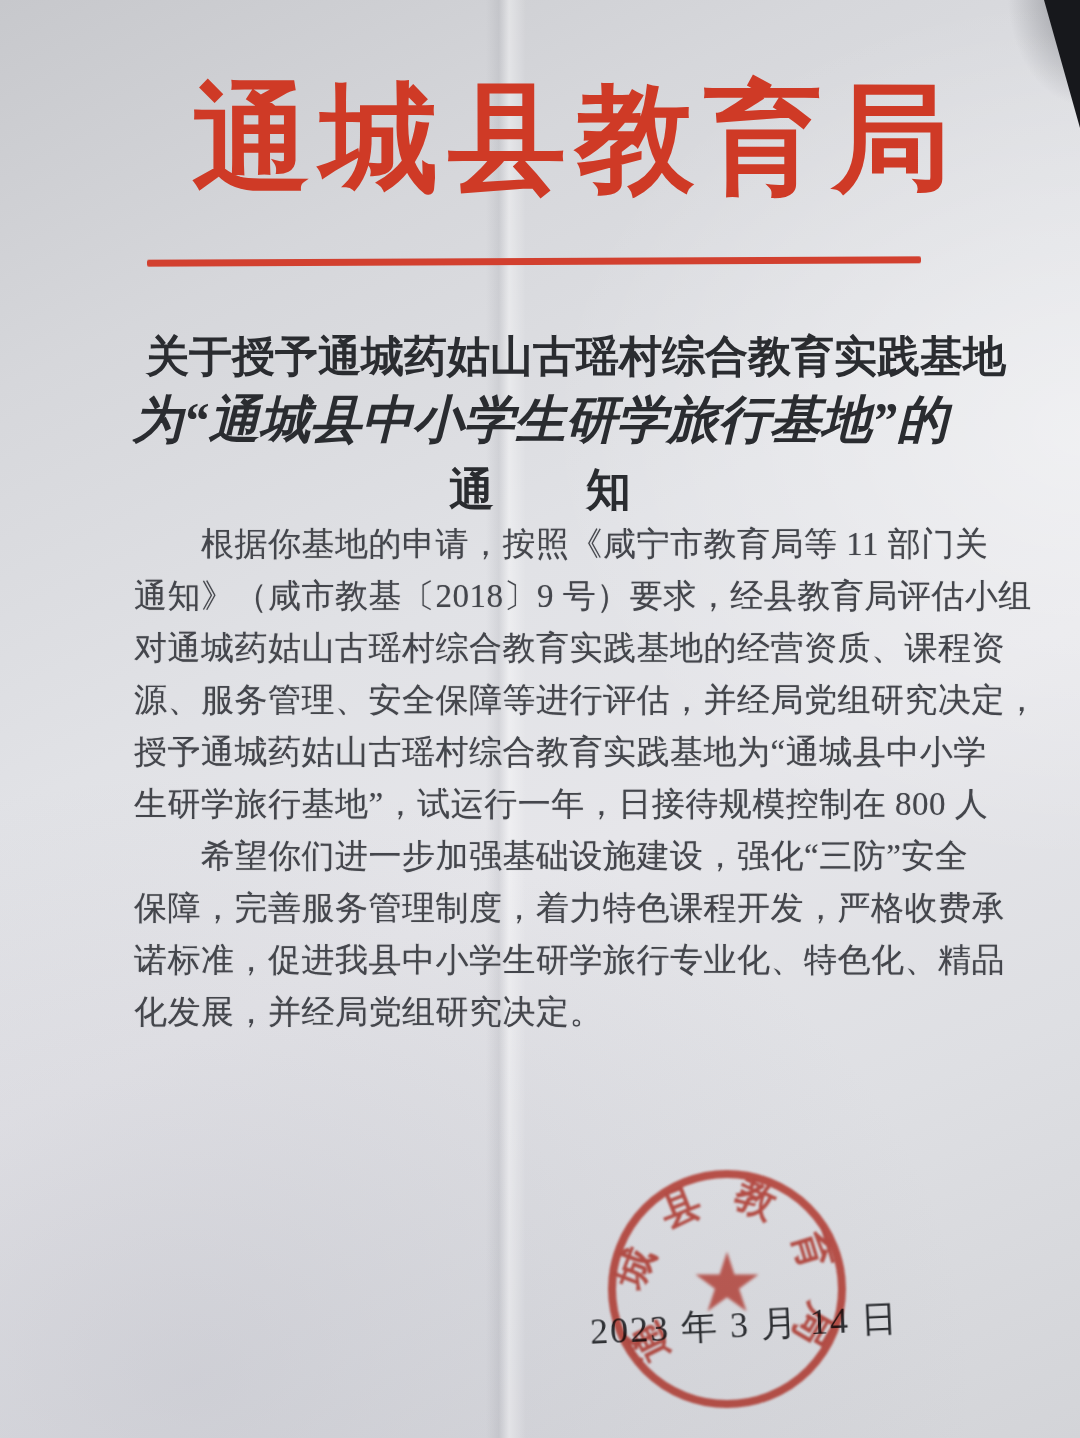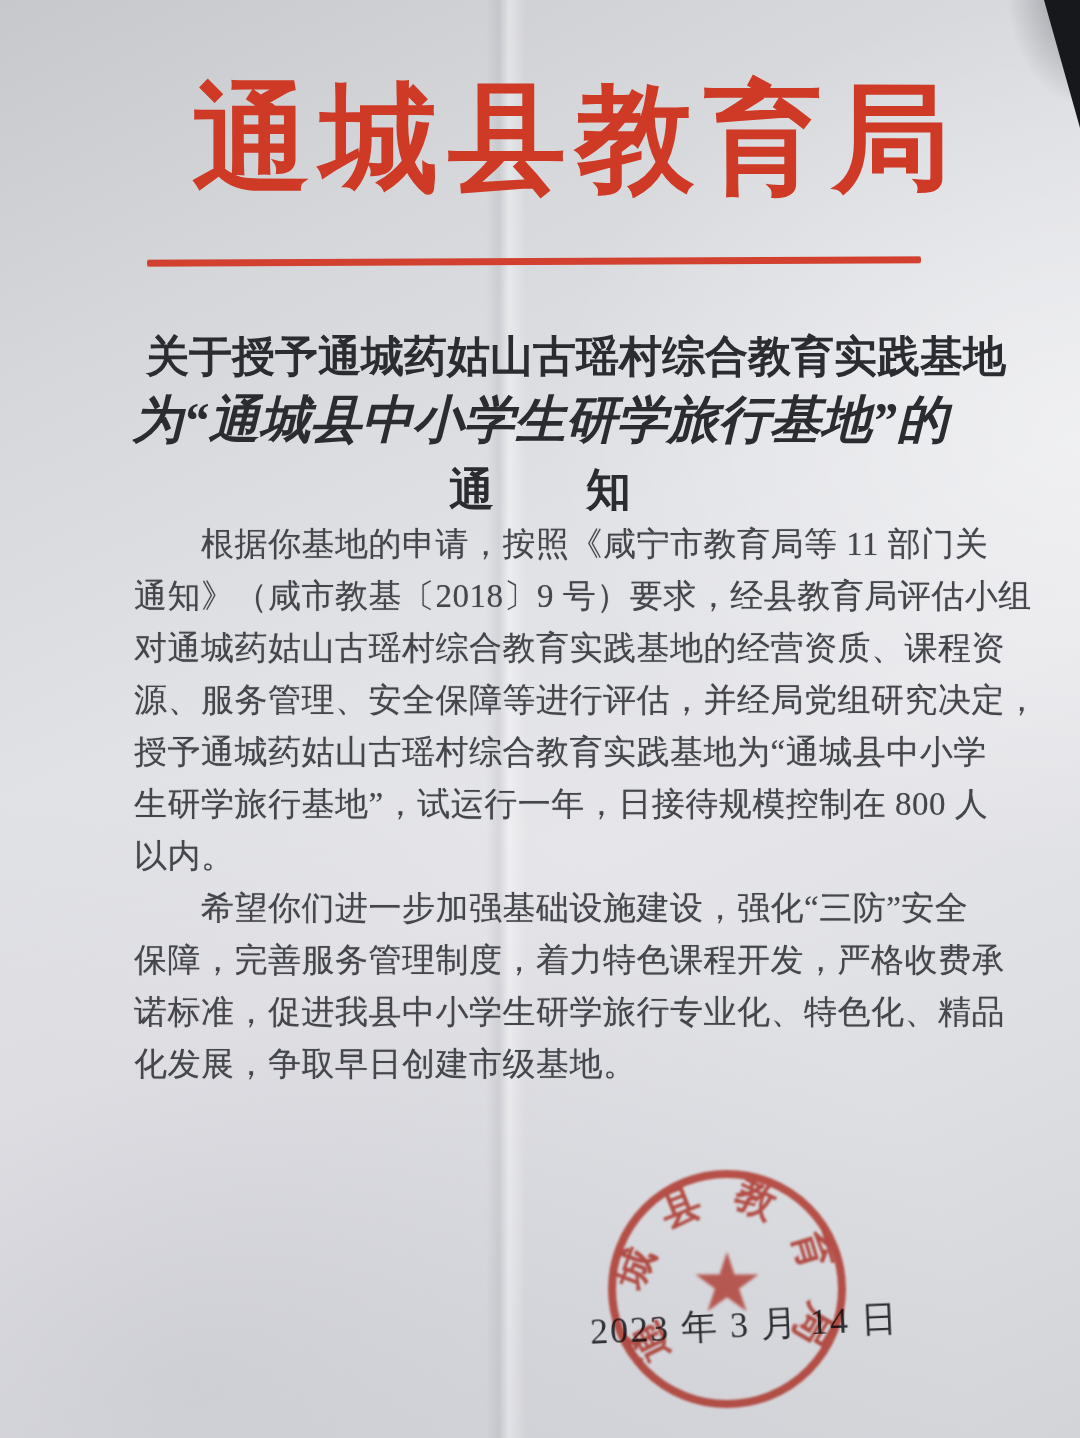--- a/index.html
+++ b/index.html
@@ -106,25 +106,24 @@
     <span>知</span>
   </div>
 
   <div class="body-text">
     <div class="body-line">　　根据你基地的申请，按照《咸宁市教育局等 11 部门关</div>
     <div class="body-line">通知》（咸市教基〔2018〕9 号）要求，经县教育局评估小组</div>
     <div class="body-line">对通城药姑山古瑶村综合教育实践基地的经营资质、课程资</div>
     <div class="body-line">源、服务管理、安全保障等进行评估，并经局党组研究决定，</div>
     <div class="body-line">授予通城药姑山古瑶村综合教育实践基地为“通城县中小学</div>
     <div class="body-line">生研学旅行基地”，试运行一年，日接待规模控制在 800 人</div>
-    <div class="body-line">以内。</div>
     <div class="body-line">　　希望你们进一步加强基础设施建设，强化“三防”安全</div>
     <div class="body-line">保障，完善服务管理制度，着力特色课程开发，严格收费承</div>
     <div class="body-line">诺标准，促进我县中小学生研学旅行专业化、特色化、精品</div>
-    <div class="body-line">化发展，争取早日创建市级基地。</div>
+    <div class="body-line">化发展，并经局党组研究决定。</div>
   </div>
 
   <div class="doc-date">2023 年 3 月 14 日</div>
 
   <span class="seal-star">★</span>
 
   <svg class="seal" width="1080" height="1438" viewBox="0 0 1080 1438">
     <circle cx="727" cy="1289" r="115" fill="none" stroke="#d0463a" stroke-width="8"></circle>
     <path id="sealArc" d="M 675.6 1350.3 A 80 80 0 1 1 778.4 1350.3" fill="none"></path>
     <text font-family="Liberation Serif, DejaVu Serif, serif" font-size="40" font-weight="bold" fill="#cc4236" letter-spacing="26">

